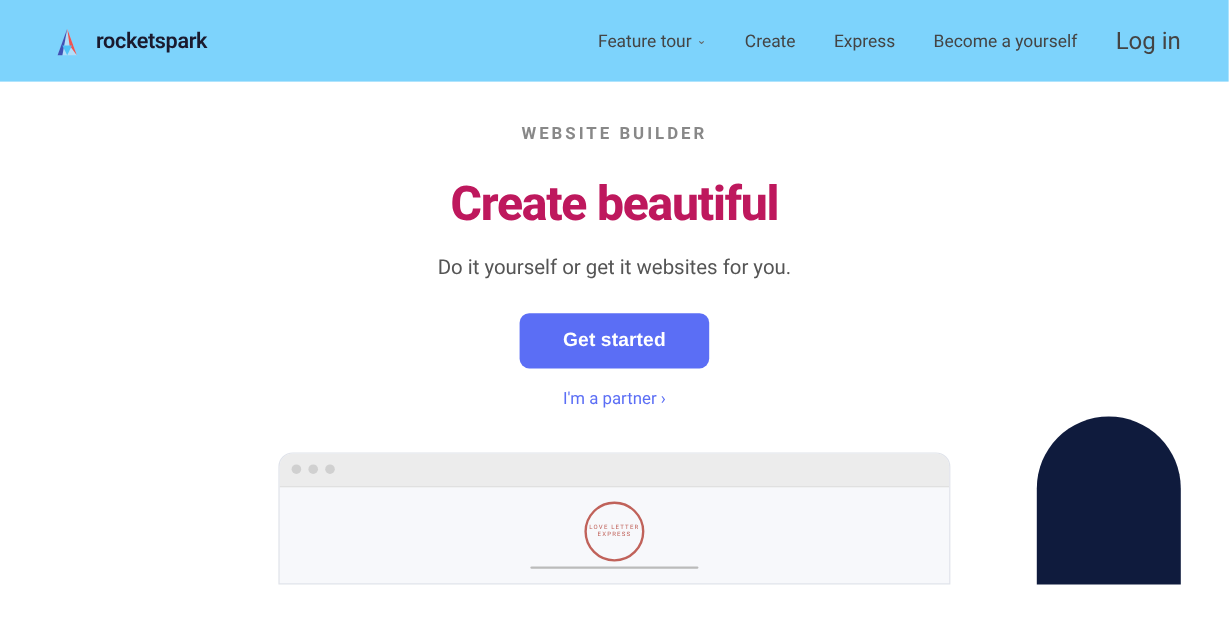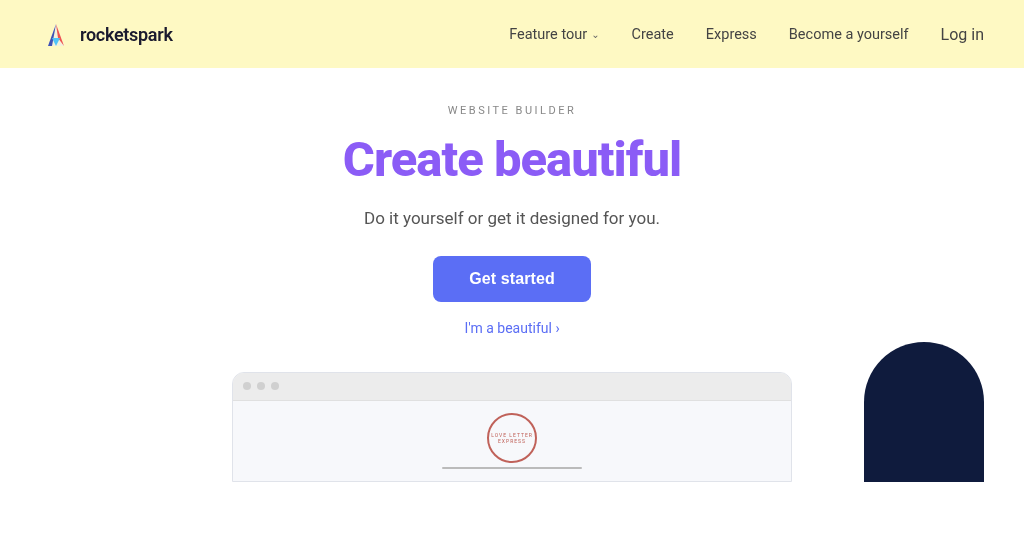--- a/index.html
+++ b/index.html
@@ -16,21 +16,21 @@
       overflow: hidden;
     }
 
     
     .navbar {
       display: flex;
       align-items: center;
       justify-content: space-between;
       padding: 0 40px;
       height: 68px;
-      background: #fef9c3;
+      background: #7dd3fc;
     }
 
     .logo-area {
       display: flex;
       align-items: center;
       gap: 8px;
     }
 
     .logo-icon {
       width: 32px;
@@ -62,46 +62,47 @@
       align-items: center;
       gap: 4px;
     }
 
     .chevron-down {
       font-size: 10px;
       color: #666;
     }
 
     .nav-login {
-      font-size: 16px;
+      font-size: 20px;
       color: #444;
       cursor: pointer;
     }
 
     
     .hero {
       display: flex;
       flex-direction: column;
       align-items: center;
       padding-top: 36px;
       text-align: center;
     }
 
     .hero-eyebrow {
-      font-size: 11px;
+      font-size: 14px;
       letter-spacing: 2.5px;
       color: #888;
       text-transform: uppercase;
-      margin-bottom: 16px;
+      margin-bottom: 28px;
+      font-weight: bold;
     }
 
     .hero-title {
-      font-size: 49px;
+      font-size: 40px;
       font-weight: 800;
-      color: #8b5cf6;
+      color: #be185d;
       line-height: 1.12;
       margin-bottom: 20px;
       letter-spacing: -1px;
     }
 
     .hero-subtitle {
       font-size: 17px;
       color: #555;
       margin-bottom: 28px;
       font-weight: 400;
@@ -242,25 +243,25 @@
   </div>
 </nav>
 
 <main class="hero">
   <p class="hero-eyebrow">WEBSITE BUILDER</p>
 
   <h1 class="hero-title">
     <span>Create beautiful</span><br>
   </h1>
 
-  <p class="hero-subtitle">Do it yourself or get it designed for you.</p>
+  <p class="hero-subtitle">Do it yourself or get it websites for you.</p>
 
   <button class="hero-cta">Get started</button>
 
-  <a class="hero-designer-link">I'm a beautiful ›</a>
+  <a class="hero-designer-link">I'm a partner ›</a>
 
   <div class="preview-container">
     <div class="browser-mockup">
       <div class="browser-top-bar">
         <div class="browser-dot"></div>
         <div class="browser-dot"></div>
         <div class="browser-dot"></div>
       </div>
       <div class="browser-content">
         <div class="stamp-circle">

